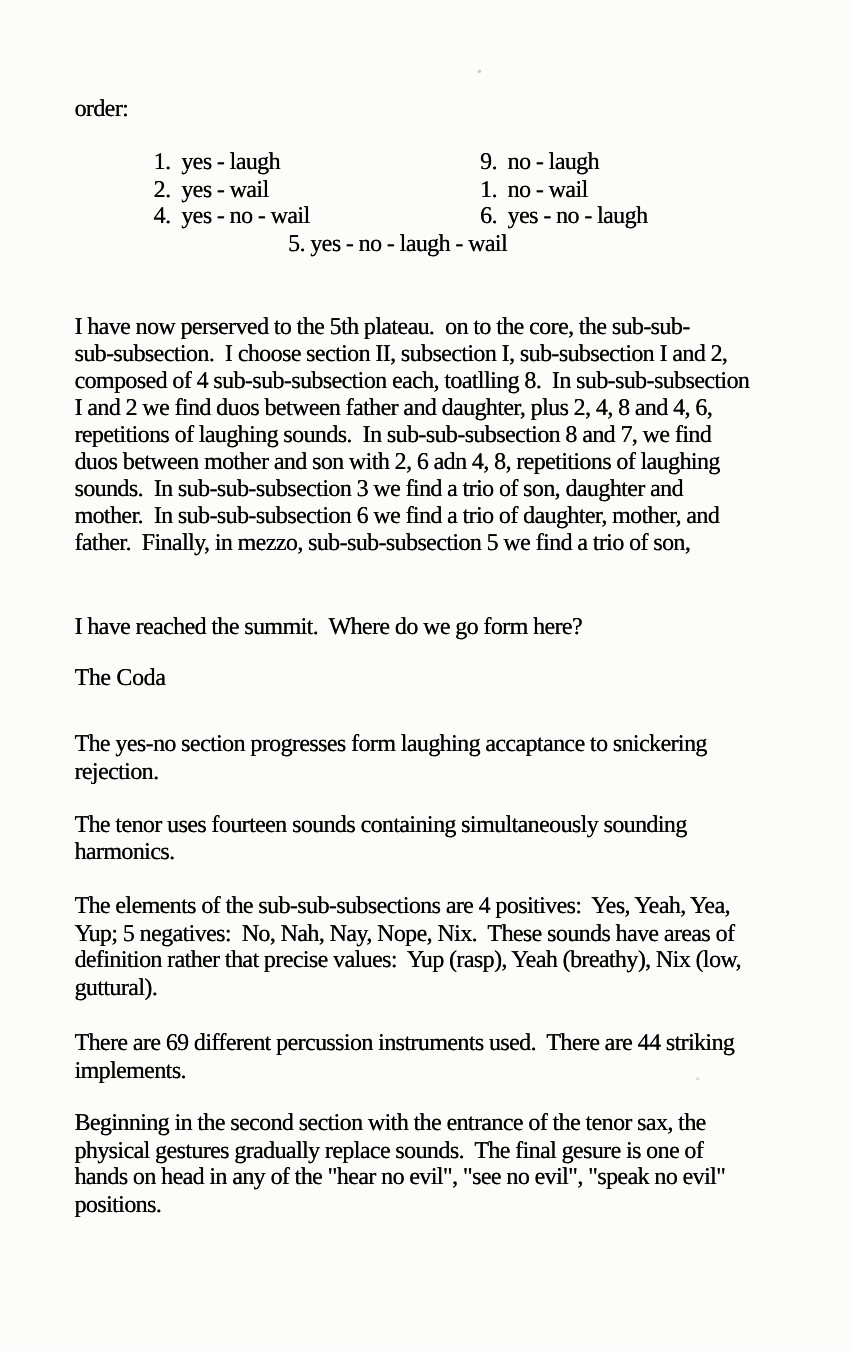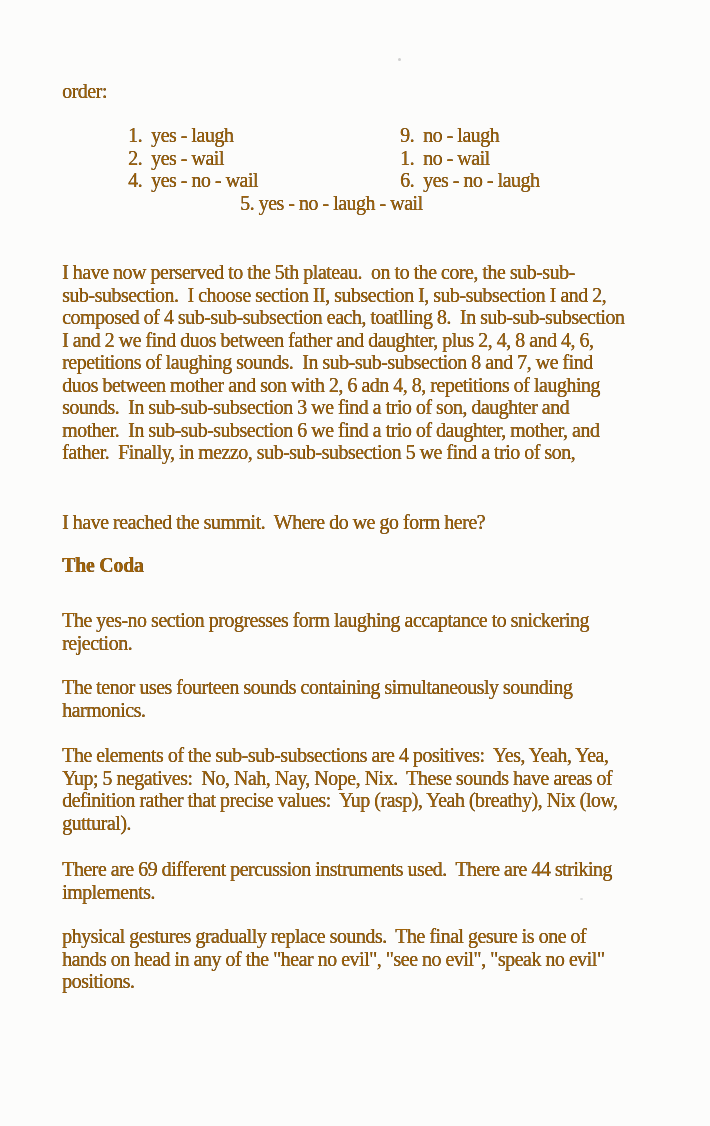--- a/index.html
+++ b/index.html
@@ -2,38 +2,38 @@
 <html><head>
 <meta charset="utf-8">
 <style>
   html, body { margin: 0; padding: 0; background: #ffffff; }
   .page {
     position: relative;
     width: 710px;
     height: 1126px;
     background: #fcfcfb;
     font-family: "Liberation Serif", serif;
-    color: #a16207;
+    color: #000000;
     font-size: 20px;
     letter-spacing: -0.5px;
     overflow: hidden;
     text-shadow: 0.2px 0 0 #141414;
   }
   .block {
     position: absolute;
     left: 62px;
     width: 612px;
     line-height: 22.5px;
   }
   .ln { white-space: pre; }
   .list-row { position: relative; height: 22.6px; }
   .list-left   { position: absolute; left: 66px;  white-space: pre; }
   .list-right  { position: absolute; left: 338px; white-space: pre; }
   .list-center { position: relative; left: 178px; white-space: pre; height: 22.6px; }
-  .heading { font-weight: bold; letter-spacing: -0.3px; }
+  .heading { font-weight: normal; letter-spacing: -0.3px; }
   .speck {
     position: absolute;
     border-radius: 50%;
     background: #9a9a9a;
   }
   .speck-a { left: 398px; top: 58px;  width: 3px; height: 3px; opacity: 0.45; }
   .speck-b { left: 580px; top: 898px; width: 3px; height: 2px; opacity: 0.35; }
 </style>
 </head>
 <body>
@@ -99,18 +99,19 @@
     <div class="ln">definition rather that precise values:  Yup (rasp), Yeah (breathy), Nix (low,</div>
     <div class="ln">guttural).</div>
   </div>
 
   <div class="block" style="top:858px">
     <div class="ln">There are 69 different percussion instruments used.  There are 44 striking</div>
     <div class="ln">implements.</div>
   </div>
 
   <div class="block" style="top:925px">
+    <div class="ln">Beginning in the second section with the entrance of the tenor sax, the</div>
     <div class="ln">physical gestures gradually replace sounds.  The final gesure is one of</div>
     <div class="ln">hands on head in any of the "hear no evil", "see no evil", "speak no evil"</div>
     <div class="ln">positions.</div>
   </div>
 
 </div>
 
 </body></html>

